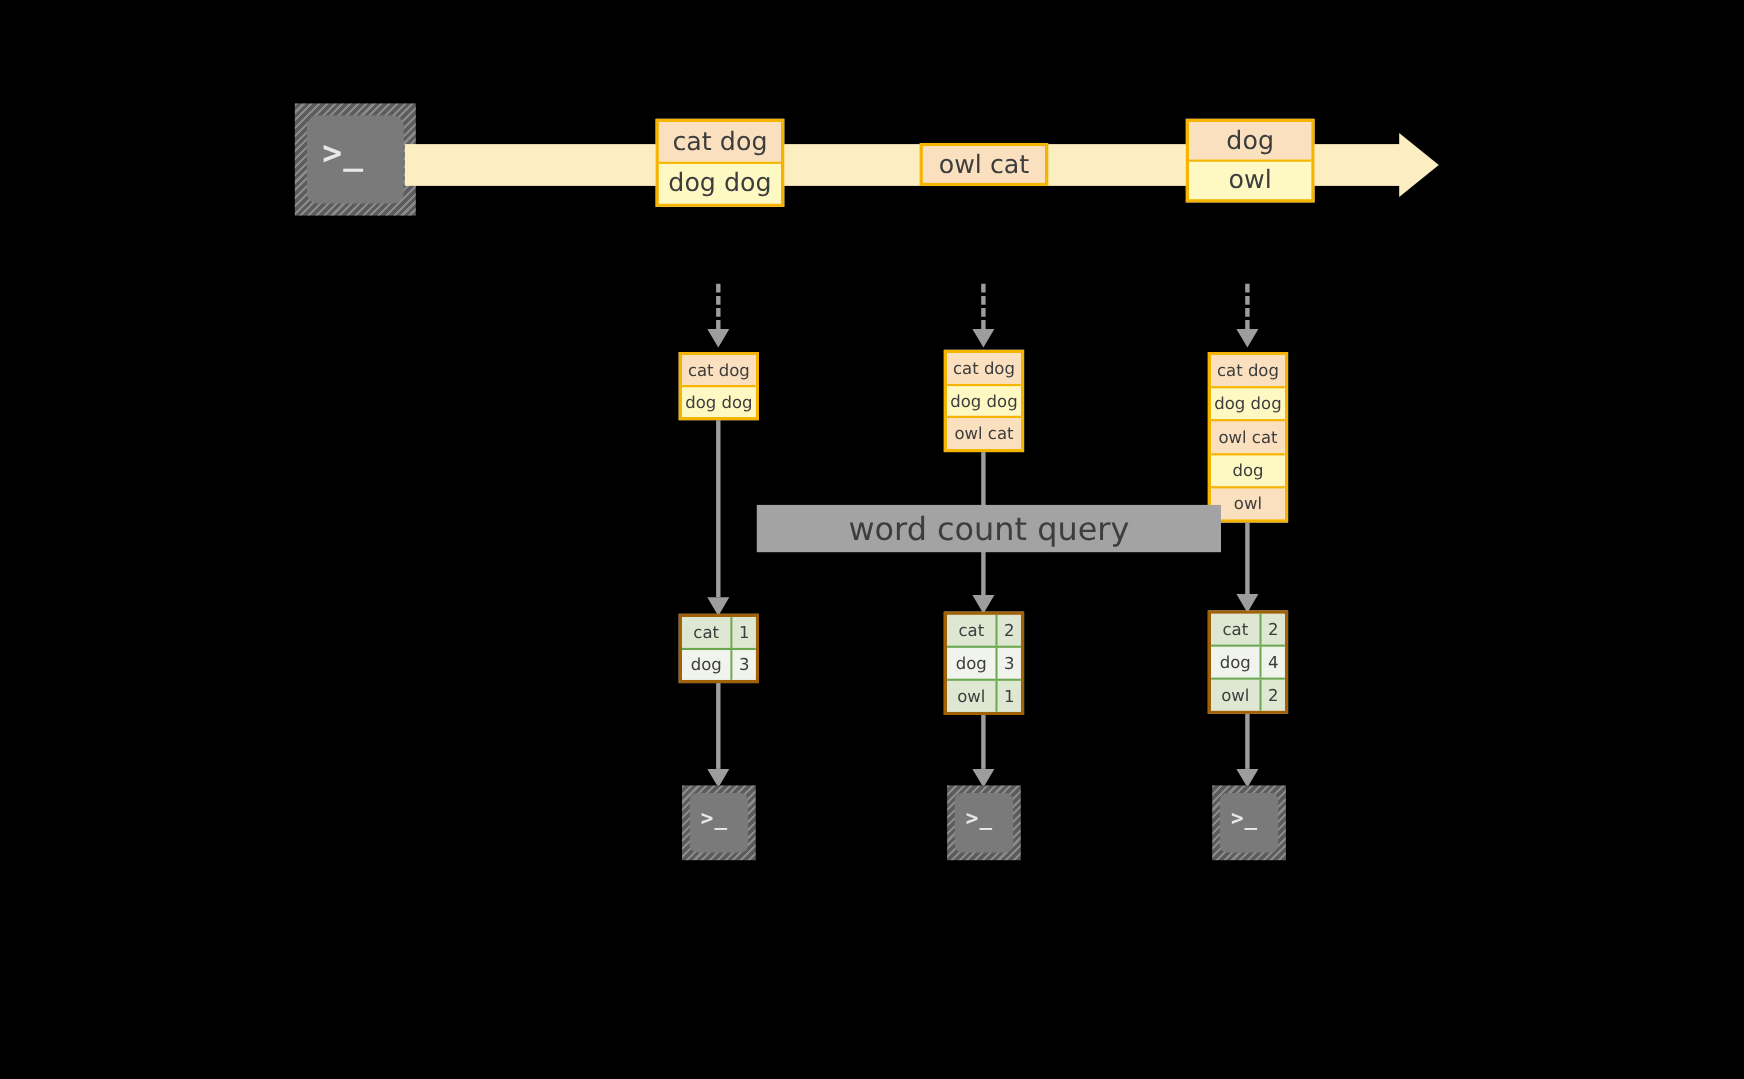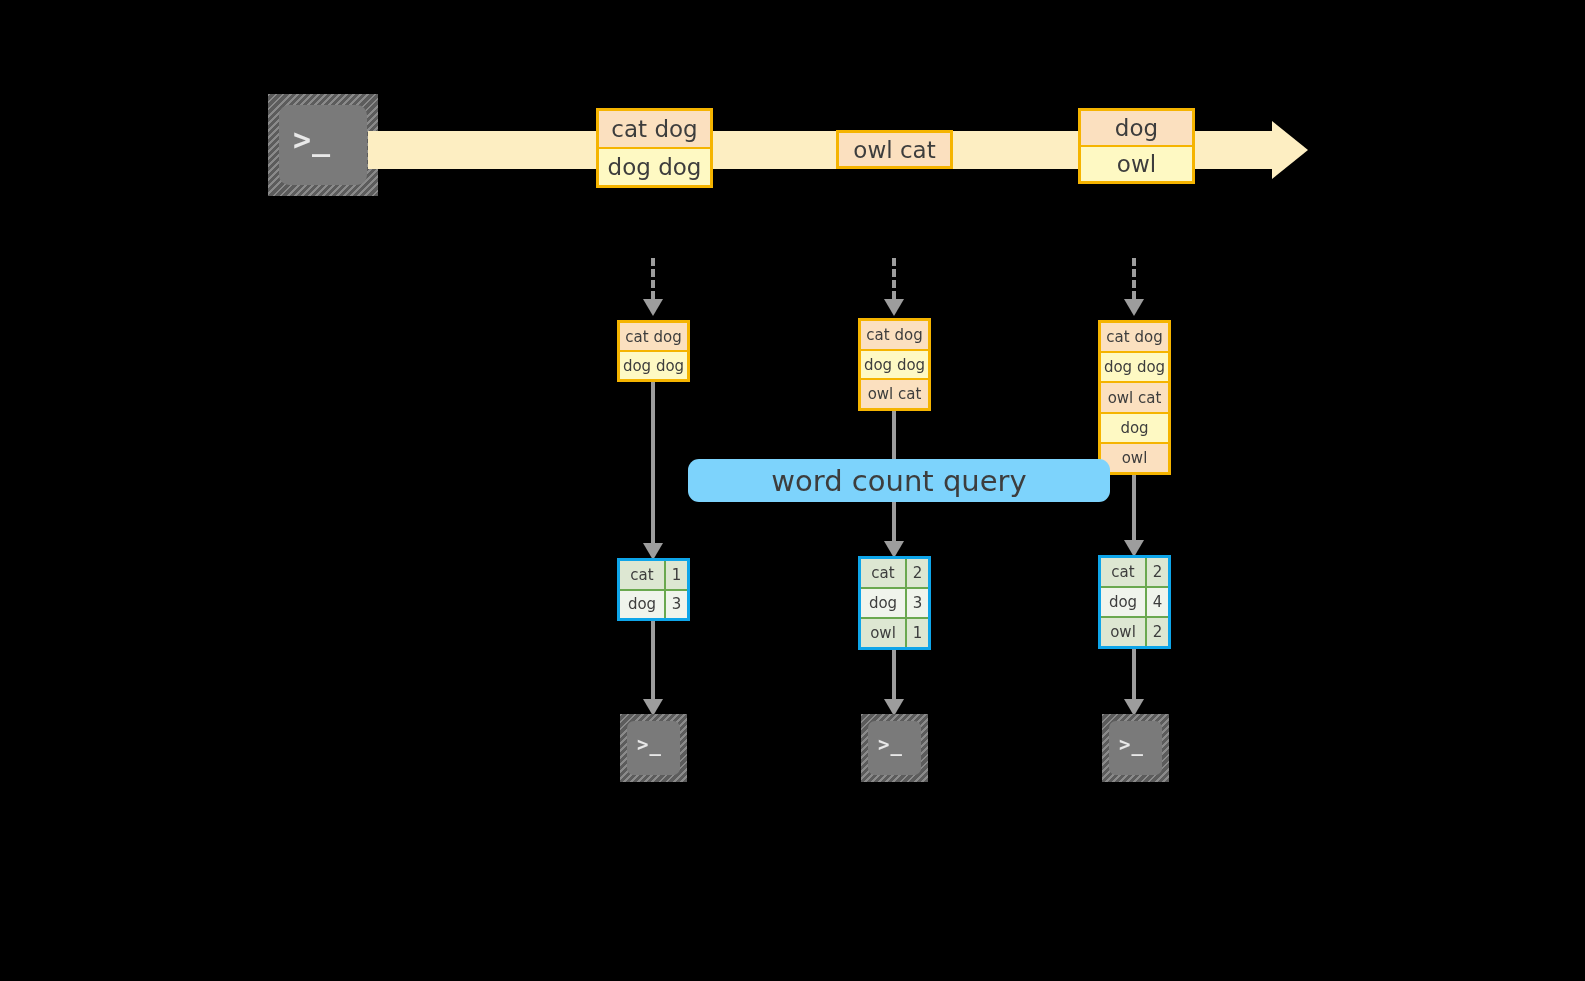--- a/index.html
+++ b/index.html
@@ -94,21 +94,21 @@
   .evt .cell.light { background: #fef9c3; }
   .evt .cell + .cell { border-top: 2px solid #f5b400; }
 
   .evt.top { font-size: 23px; }
   .evt.mini { font-size: 15px; }
 
   
   .wct {
     position: absolute;
     box-sizing: border-box;
-    border: 3px solid #0ea5e9;
+    border: 3px solid #a16207;
     background: #eef3e8;
     display: flex;
     flex-direction: column;
     font-size: 15px;
   }
   .wct .row {
     flex: 1 1 auto;
     display: flex;
   }
   .wct .row + .row { border-top: 2px solid #6aa84f; }
@@ -151,28 +151,27 @@
     bottom: 0;
     width: 0; height: 0;
     border-left: 10px solid transparent;
     border-right: 10px solid transparent;
     border-top: 17px solid #9d9d9d;
   }
 
   
   .query-label {
     position: absolute;
-    background: #7dd3fc;
+    background: #a3a3a3;
     display: flex;
     align-items: center;
     justify-content: center;
     color: #3d3d3d;
     font-size: 29px;
     white-space: nowrap;
-    border-radius: 11px;
   }
 </style>
 </head>
 <body>
 
 <div id="stage">
 
   <div class="term-icon big" style="left:268px; top:94px; width:110px; height:102px;">
     <div class="inner">
       <span class="term-glyph">&gt;_</span>

